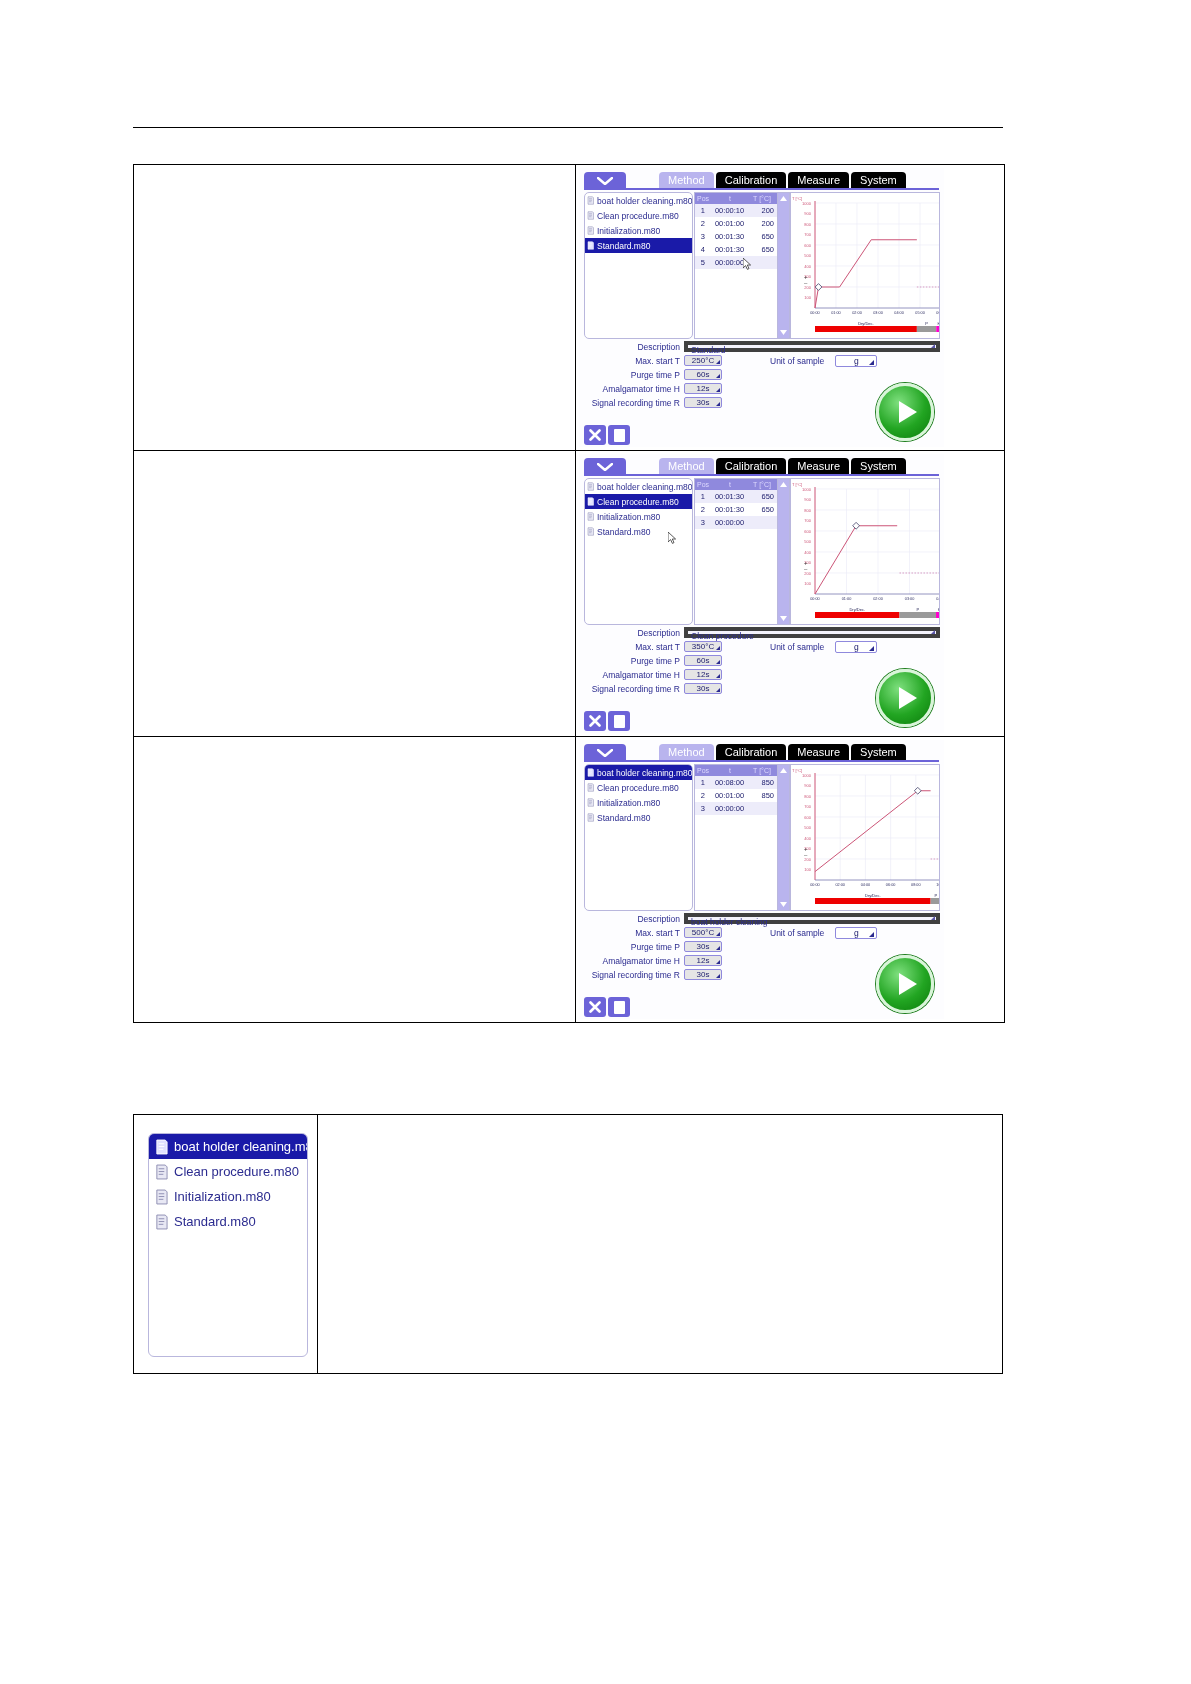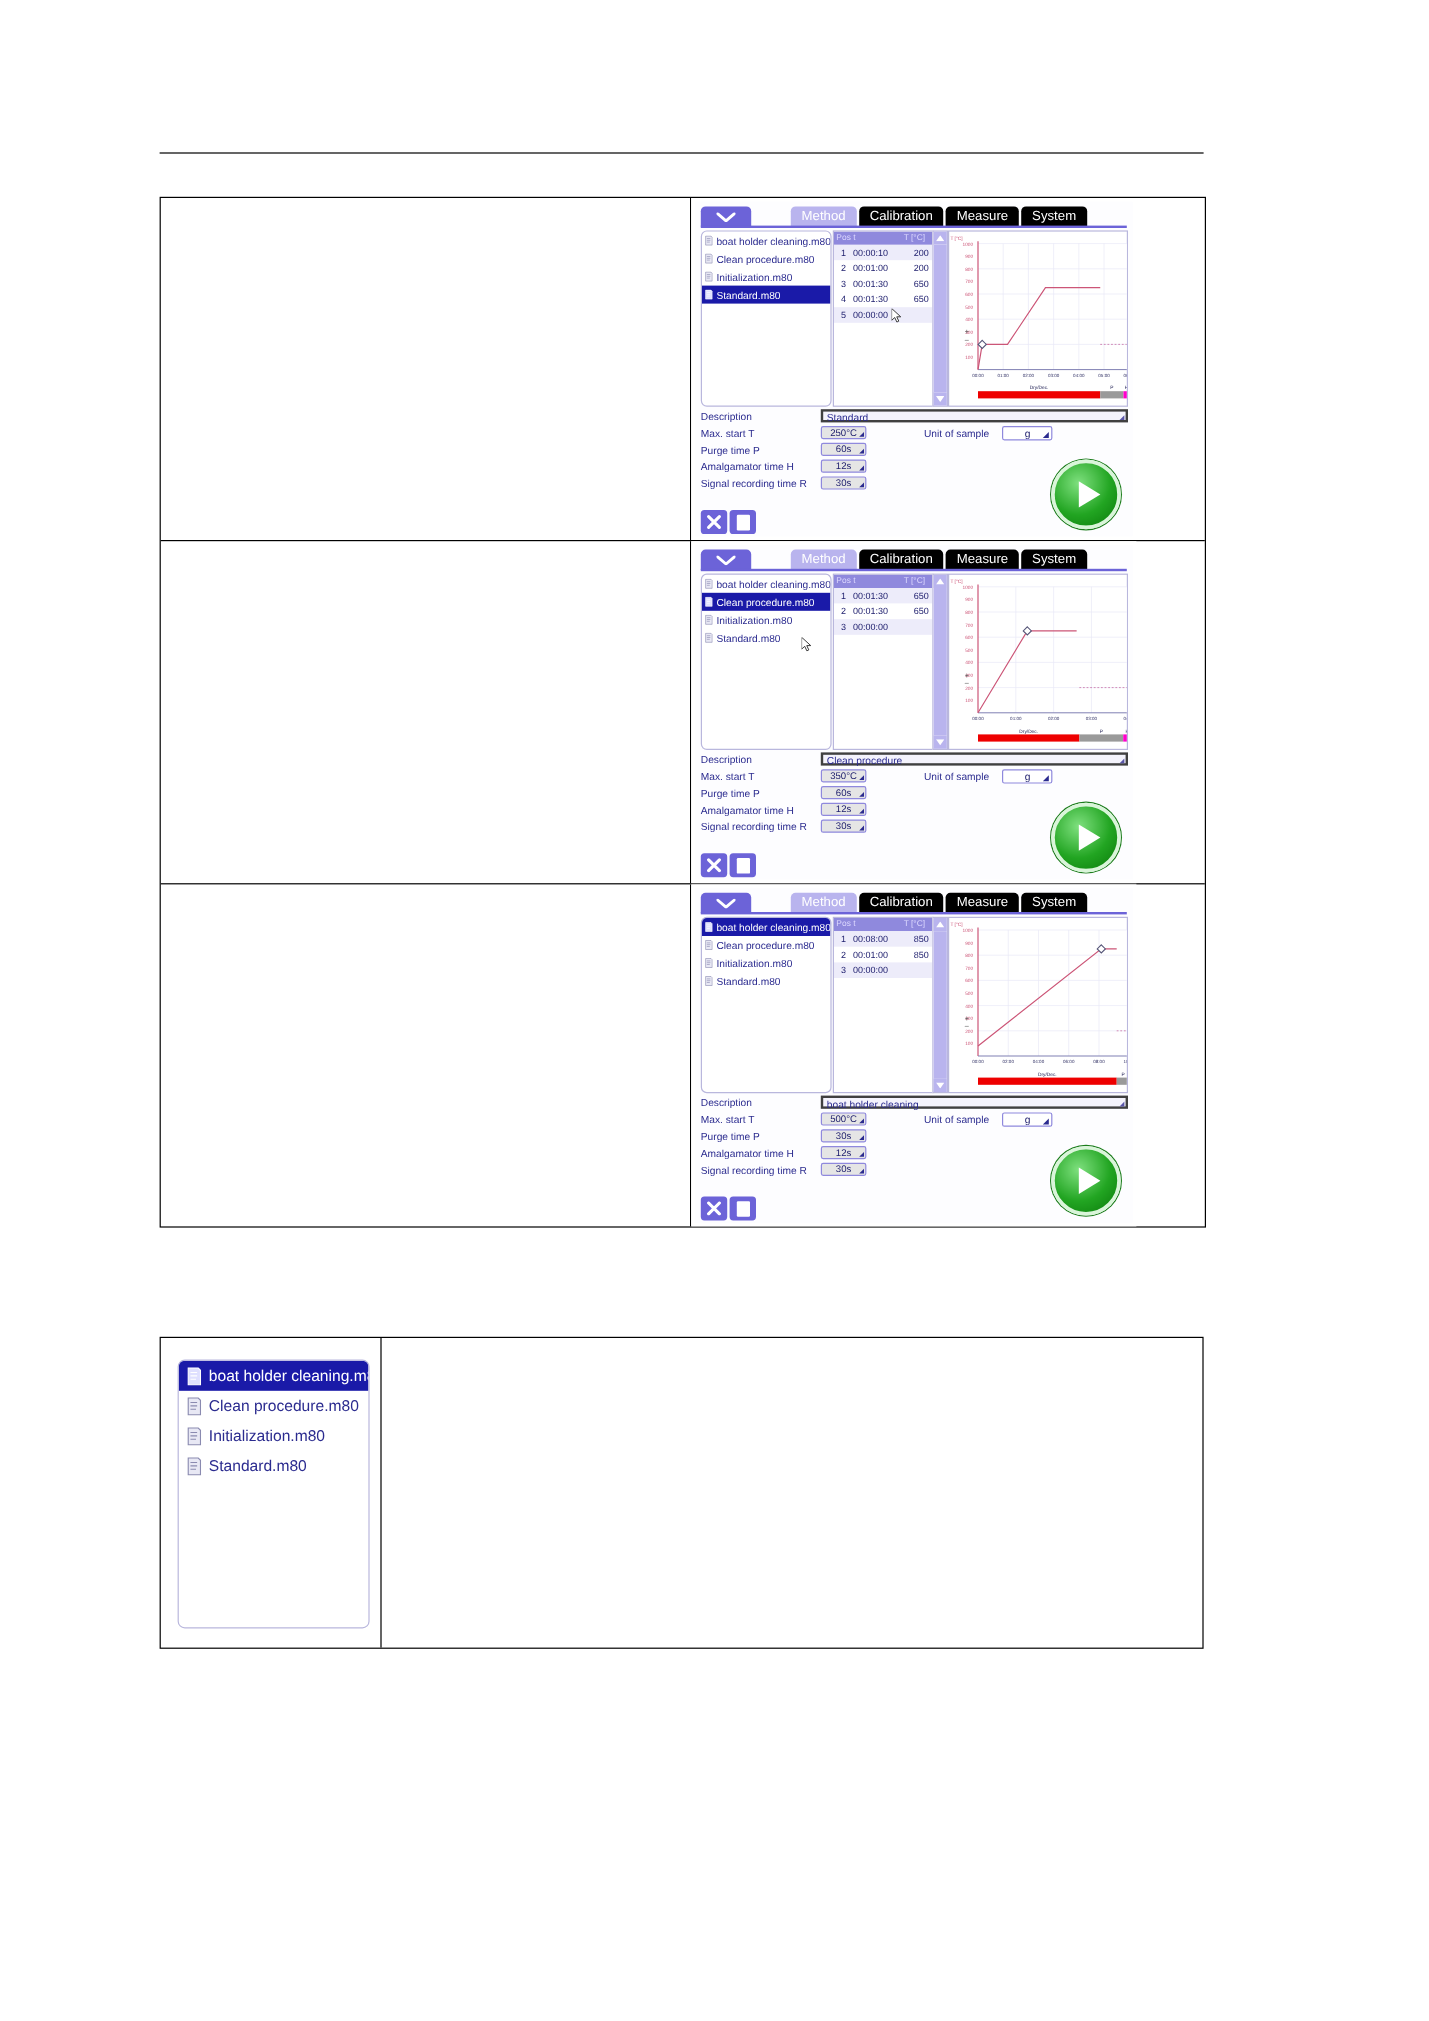--- a/index.html
+++ b/index.html
@@ -39,40 +39,40 @@
   .file-item{display:flex;align-items:center;gap:3px;height:15px;padding:0 2px;font-size:8.5px;color:#2b2b8f;white-space:nowrap;}
   .file-item.sel{background:#1a1aa8;color:#fff;}
   .doc-icon{width:7px;height:9px;flex:0 0 auto;display:inline-block;position:relative;}
 
   
   .steptable{position:absolute;left:110px;top:2px;width:82px;height:145px;border:1px solid #b9b7dd;background:#fff;overflow:hidden;}
   .st-head{display:flex;background:#8f89dd;color:#ded9ff;font-size:7px;height:11px;align-items:center;}
   .st-row{display:flex;font-size:7.5px;height:13px;align-items:center;color:#1b1b6b;background:#fff;}
   .st-row.alt{background:#edecfa;}
   .st-c1{width:16px;text-align:center;}
-  .st-c2{width:38px;text-align:left;}
+  .st-c2{width:38px;text-align:center;}
   .st-c3{width:26px;text-align:right;padding-right:3px;}
   .st-head .st-c3{text-align:center;padding-right:0;}
 
   
   .vscroll{position:absolute;left:193px;top:2px;width:11px;height:145px;border:1px solid #b9b7dd;background:#fff;}
   .vs-btn{width:100%;height:11px;background:#b9b4ee;display:flex;align-items:center;justify-content:center;}
   .vs-track{position:absolute;left:0;top:11px;right:0;bottom:11px;background:#fff;}
   .vs-thumb{position:absolute;left:0;top:0;width:100%;height:100%;background:#b9b4ee;}
   .vs-bot{position:absolute;bottom:0;left:0;width:100%;}
 
   
   .chartbox{position:absolute;left:206px;top:2px;right:0;height:145px;border:1px solid #b9b7dd;background:#fff;overflow:hidden;}
   .chart-svg{display:block;}
 
   
   .formarea{position:absolute;left:0;top:150px;right:0;bottom:0;}
   .frow{display:flex;align-items:center;height:13px;margin-bottom:1px;}
-  .flabel{width:96px;padding-right:4px;font-size:8.5px;color:#2b2b8f;white-space:nowrap;}
-  .fval-wide{flex:1;height:11px;border:2px solid #404040;background:#f4f3fc;font-size:8.5px;color:#2b2b8f;
+  .flabel{width:96px;text-align:right;padding-right:4px;font-size:8.5px;color:#2b2b8f;white-space:nowrap;}
+  .fval-wide{flex:1;height:11px;border:4px solid #404040;background:#f4f3fc;font-size:8.5px;color:#2b2b8f;
              padding:0 3px;line-height:11px;box-sizing:border-box;position:relative;}
   .fval-wide .resize{position:absolute;right:1px;bottom:0;width:0;height:0;border-left:4px solid transparent;border-bottom:4px solid #5a56a8;}
   .spin{width:38px;height:11px;border:1px solid #8f89dd;background:#e5e5e5;border-radius:2px;font-size:8px;color:#1b1b6b;
         display:flex;align-items:center;justify-content:center;position:relative;box-sizing:border-box;}
   .spin .arr{position:absolute;right:1px;bottom:1px;width:0;height:0;border-left:4px solid transparent;border-bottom:4px solid #2b2b8f;}
   .unit-label{font-size:8.5px;color:#2b2b8f;margin-left:48px;margin-right:11px;white-space:nowrap;}
   .unit-box{width:42px;height:12px;border:1px solid #8f89dd;background:#fff;border-radius:2px;position:relative;
             font-size:8.5px;color:#1b1b6b;display:flex;align-items:center;justify-content:center;box-sizing:border-box;}
   .unit-box .arr{position:absolute;right:2px;bottom:1px;width:0;height:0;border-left:5px solid transparent;border-bottom:5px solid #2b2b8f;}
 

